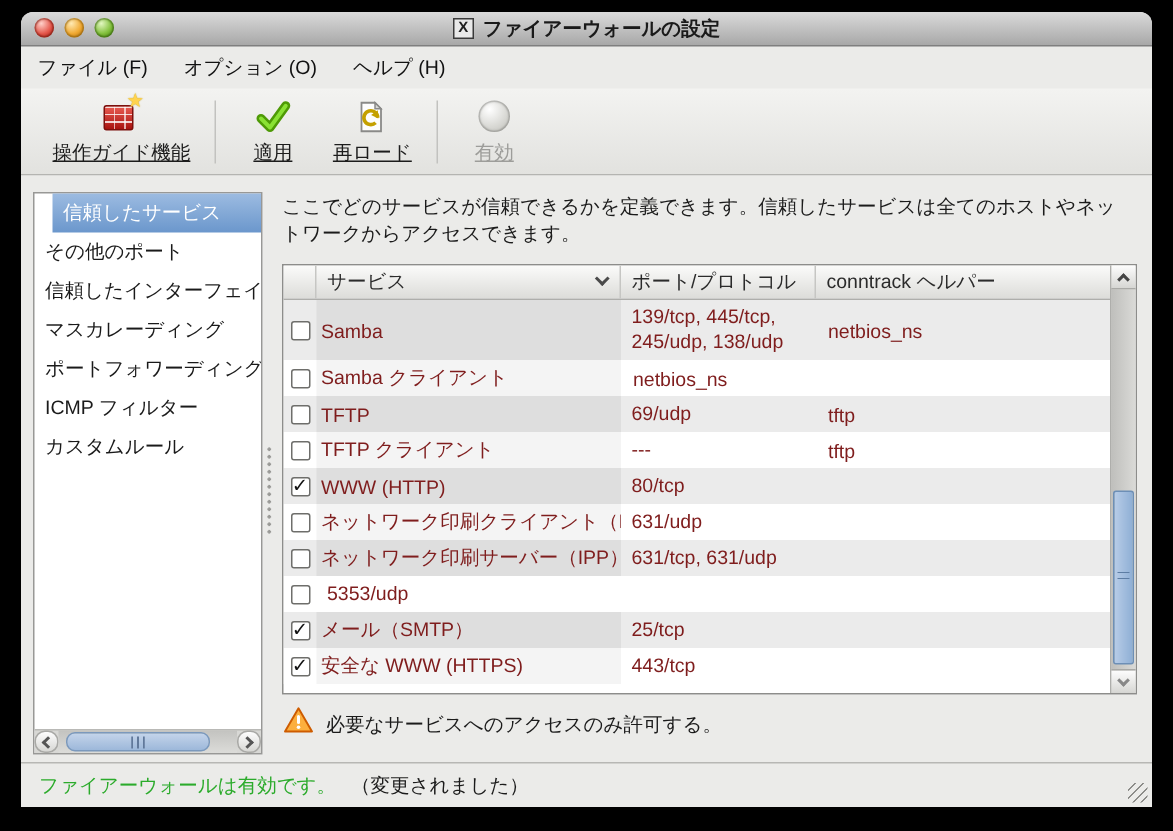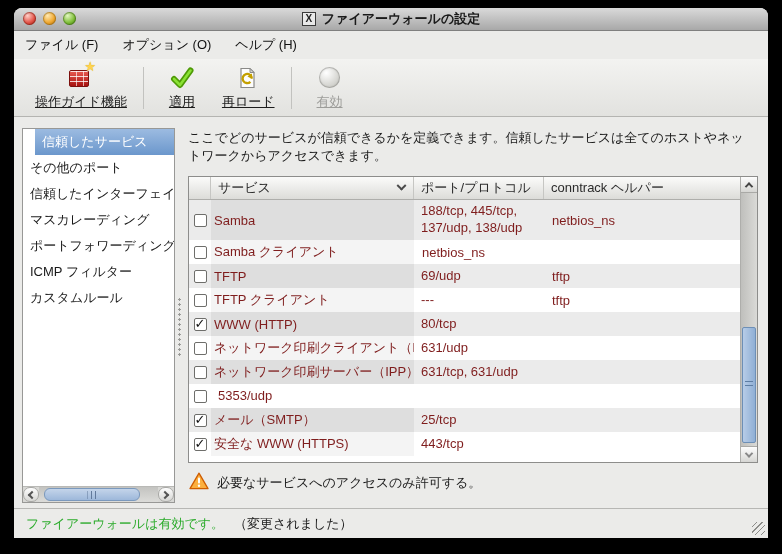--- a/index.html
+++ b/index.html
@@ -222,21 +222,21 @@
             </div>
             <div class="th th-ports">ポート/プロトコル</div>
             <div class="th th-helper">conntrack ヘルパー</div>
           </div>
           <div class="tbody">
             <div class="row tall">
               <div class="cell cell-check">
                   <span class="checkbox"></span>
                 </div>
               <div class="cell cell-service">Samba</div>
-              <div class="cell cell-ports">188/tcp, 445/tcp, 137/udp, 138/udp</div>
+              <div class="cell cell-ports">139/tcp, 445/tcp, 245/udp, 138/udp</div>
               <div class="cell cell-helper">netbios_ns</div>
             </div>
             <div class="row">
               <div class="cell cell-check">
                   <span class="checkbox"></span>
                 </div>
               <div class="cell cell-service">Samba クライアント</div>
               <div class="cell cell-helper">netbios_ns</div>
             </div>
             <div class="row">

